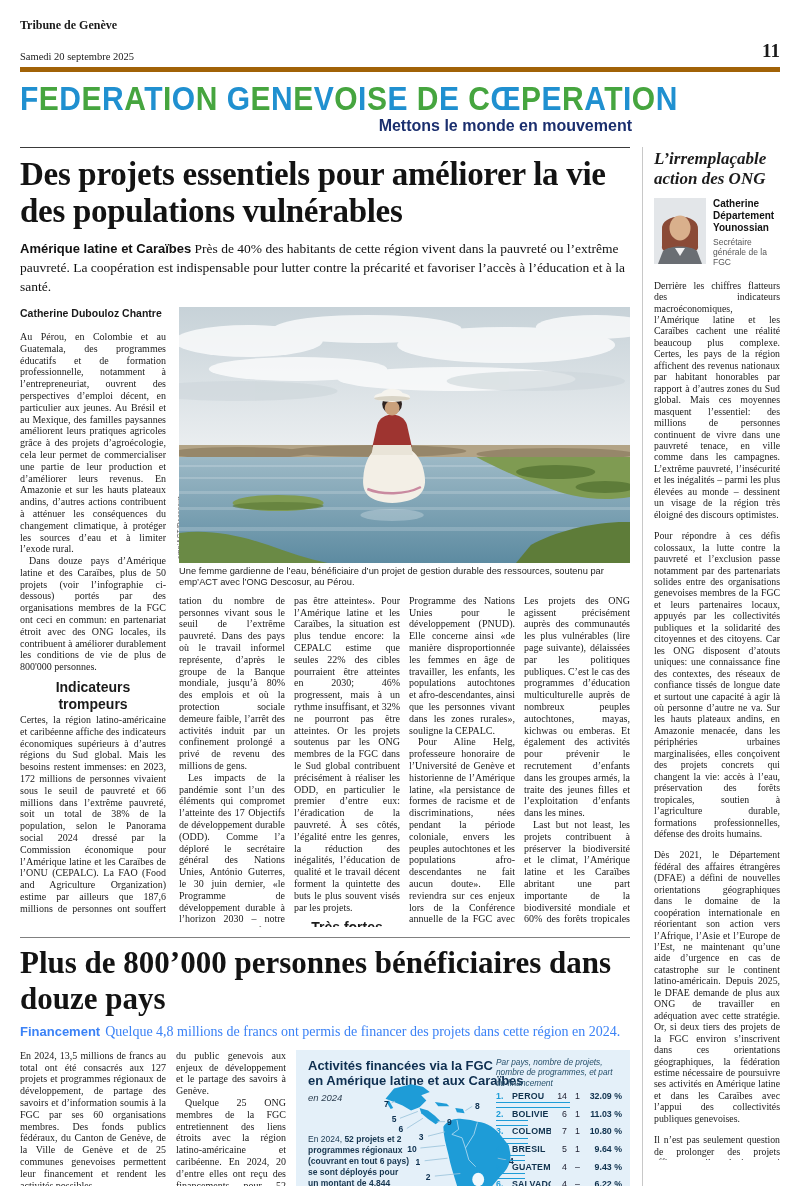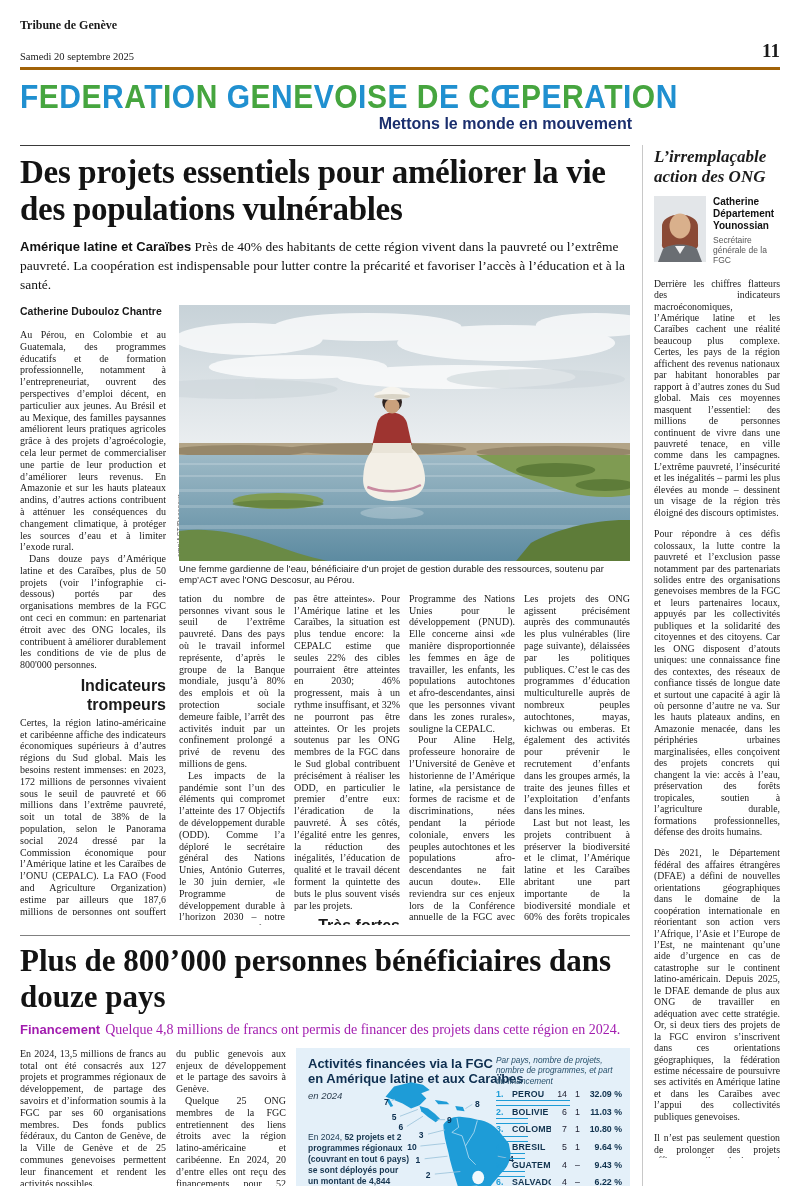--- a/index.html
+++ b/index.html
@@ -1,21 +1,21 @@
 <!DOCTYPE html>
 <html lang="fr"><head>
 <meta charset="utf-8">
 <style>
   html,body{margin:0;padding:0;background:#fff;}
   .page{position:relative;width:800px;height:1186px;box-sizing:border-box;
         padding:18px 20px 0;background:#fff;overflow:hidden;
         font-family:"Liberation Serif","DejaVu Serif",serif;color:#1a1a1a;}
   
   .masthead{display:flex;justify-content:space-between;align-items:flex-end;
-            border-bottom:3px solid #a16207;padding-bottom:5px;}
+            border-bottom:5px solid #a16207;padding-bottom:5px;}
   .brand{font-weight:bold;font-size:12px;}
   .mdate{font-size:10.5px;margin-top:18px;}
   .pageno{font-size:19px;font-weight:bold;}
   
   .logo-block{margin-top:9px;}
   #fgc-logo{font-family:"Liberation Sans","DejaVu Sans",sans-serif;font-weight:bold;
             font-size:30px;letter-spacing:0.5px;white-space:nowrap;line-height:1.1;
             transform:scaleY(1.08);transform-origin:left top;}
   .tagline{width:612px;text-align:right;font-family:"Liberation Sans","DejaVu Sans",sans-serif;
            font-weight:bold;font-size:16px;color:#1b2f6e;margin-top:3px;}
@@ -41,25 +41,25 @@
   .photo-area{flex:1;min-width:0;}
   .photo{height:256px;position:relative;overflow:hidden;background:#9db7c4;}
   .photo svg{display:block;width:100%;height:100%;}
   .caption{font-family:"Liberation Sans","DejaVu Sans",sans-serif;font-size:9.3px;
            line-height:1.25;color:#222;margin-top:3px;text-align:left;}
   .cols4{display:flex;gap:9px;margin-top:6px;height:332px;overflow:hidden;}
   .cols4 .acol{flex:1;min-width:0;}
   .para{margin:0;}
   .blocks .para + .para, .cols4 .para + .para, .bcol .para + .para{text-indent:9px;}
   .subhead{font-family:"Liberation Sans","DejaVu Sans",sans-serif;font-weight:bold;
-           font-size:16px;margin:6px 0 2px;text-align:right;}
+           font-size:14px;margin:6px 0 2px;text-align:center;}
   
   .bottom{margin-top:10px;border-top:1px solid #808080;padding-top:7px;}
   h2{margin:0;font-size:31px;font-weight:bold;color:#131313;}
-  .blead{margin:7px 0 0;font-size:14px;color:#a21caf;}
+  .blead{margin:7px 0 0;font-size:14px;color:#3b82f6;}
   .blead-tag{font-family:"Liberation Sans","DejaVu Sans",sans-serif;font-weight:bold;
              font-size:13px;margin-right:5px;}
   .brow{display:flex;gap:10px;margin-top:10px;}
   .bcol{font-size:10px;line-height:1.18;text-align:justify;height:200px;overflow:hidden;hyphens:auto;}
   .bcol.w1{width:146px;flex:none;}
   .bcol.w2{width:110px;flex:none;}
   
   .infobox{flex:1;min-width:0;background:#e4f0f9;height:200px;position:relative;overflow:hidden;
            font-family:"Liberation Sans","DejaVu Sans",sans-serif;}
   .ib-title{position:absolute;top:9px;left:12px;width:230px;font-weight:bold;

